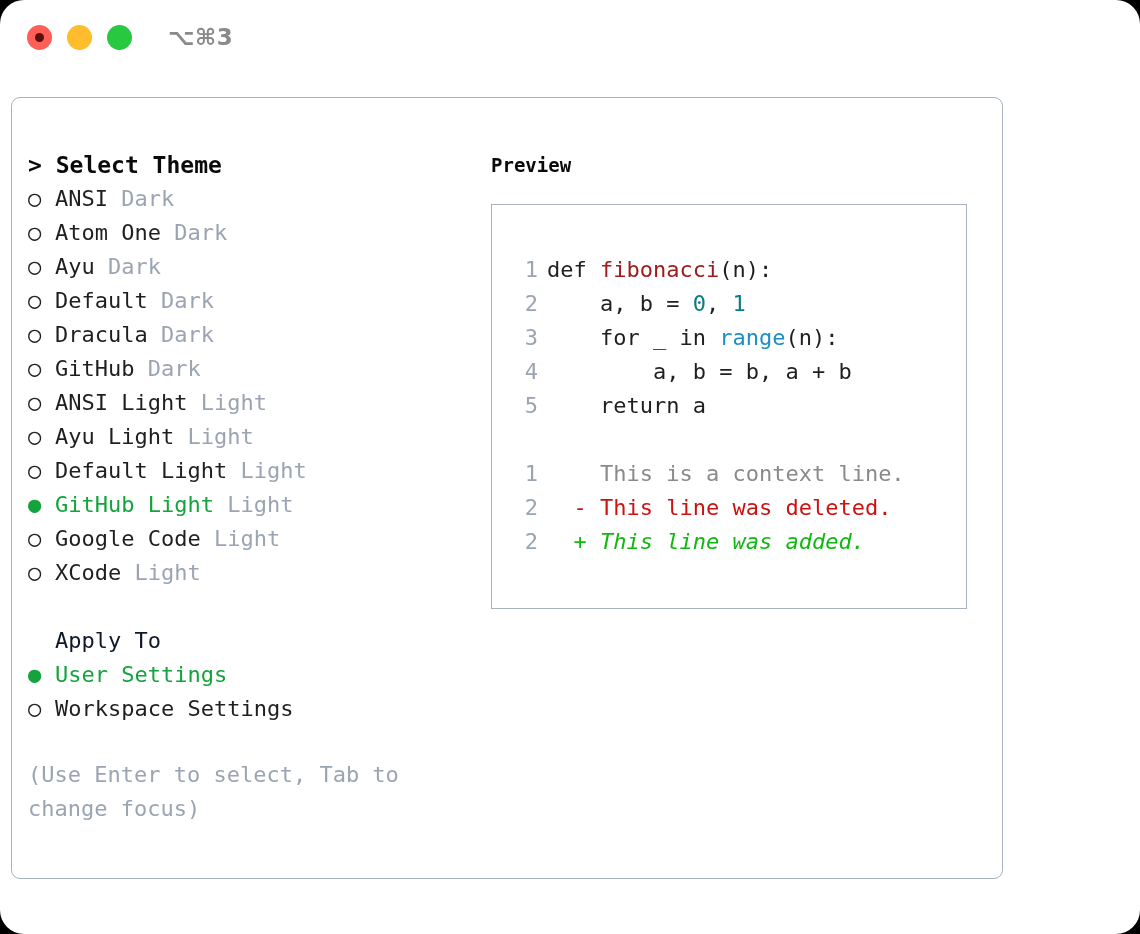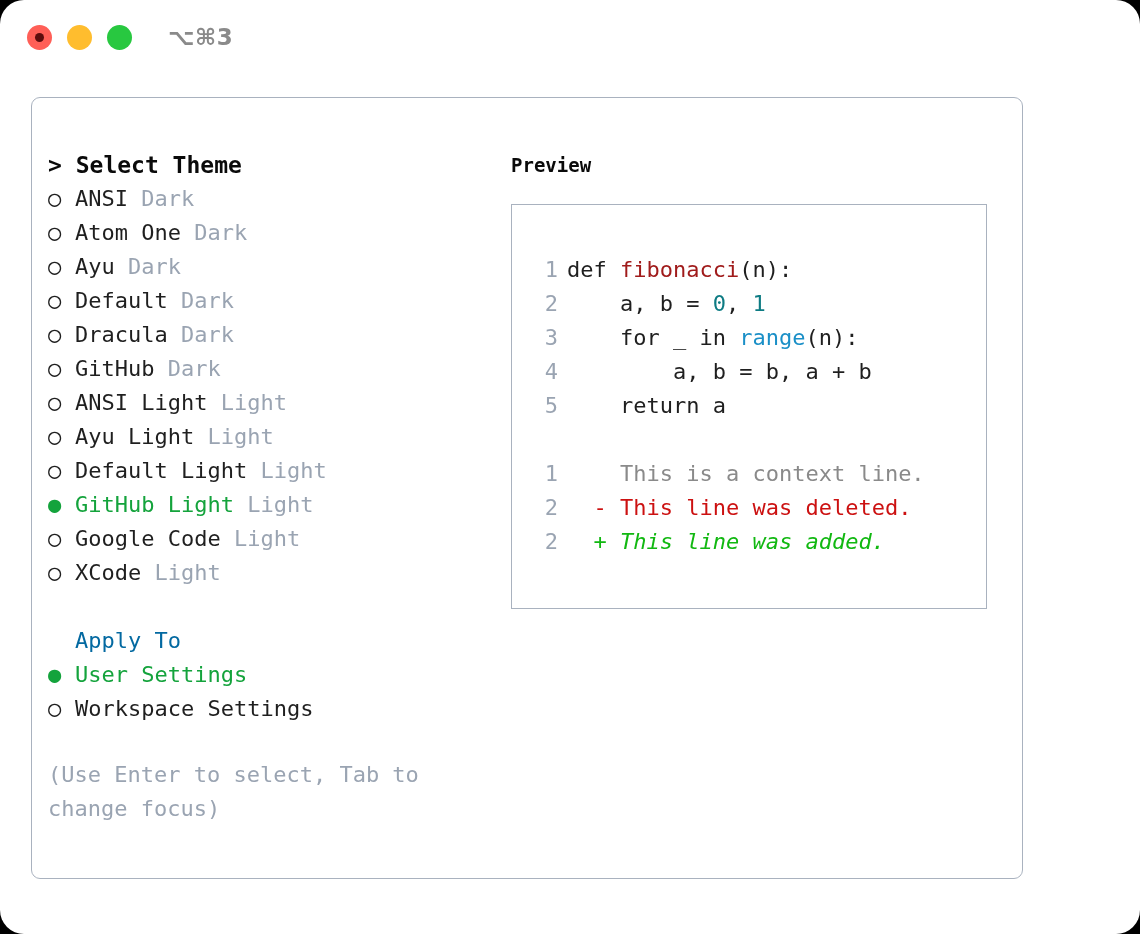--- a/index.html
+++ b/index.html
@@ -64,21 +64,21 @@
     font-size: 23px;
     font-weight: 600;
     color: #8a8a8a;
     letter-spacing: 0.5px;
     white-space: pre;
   }
 
   
   #panel {
     position: absolute;
-    left: 31px;
+    left: 11px;
     top: 97px;
     width: 992px;
     height: 782px;
     border: 1.6px solid #a9b2bf;
     border-radius: 9px;
     box-sizing: border-box;
   }
 
   
   #left-col {
@@ -110,21 +110,21 @@
     font-size: 22px;
   }
   .bullet.sel { color: #14a33c; }
   .label { color: #1f1f1f; text-align: center; }
   .label.sel { color: #14a33c; }
   .variant { color: #9aa4b2; }
 
   .section-gap { height: 34px; }
   .section-heading {
     font-size: 22px;
-    color: #0369a1;
+    color: #0f172a;
     line-height: 34px;
     padding-left: 27px;
     white-space: pre;
   }
   #hint {
     margin-top: 32px;
     font-size: 22px;
     line-height: 34px;
     color: #9aa4b2;
     width: 400px;

